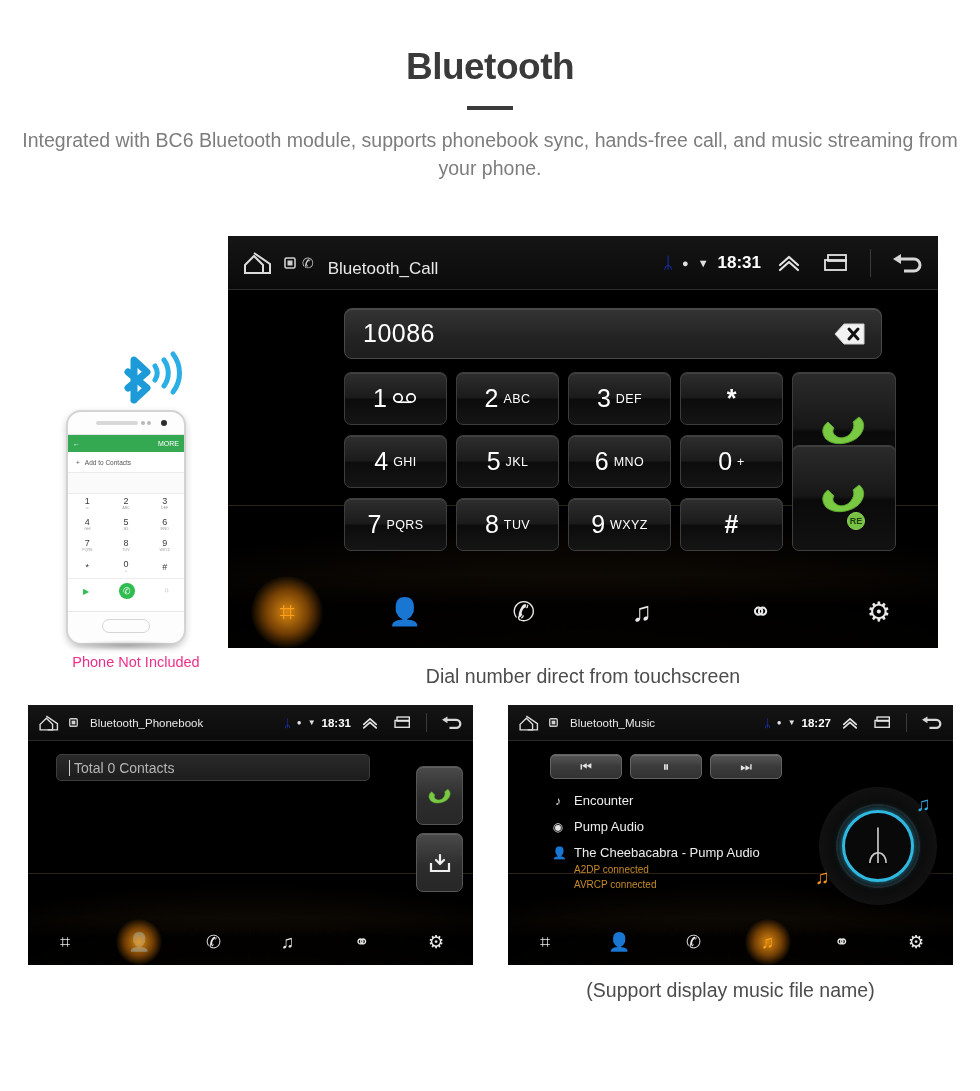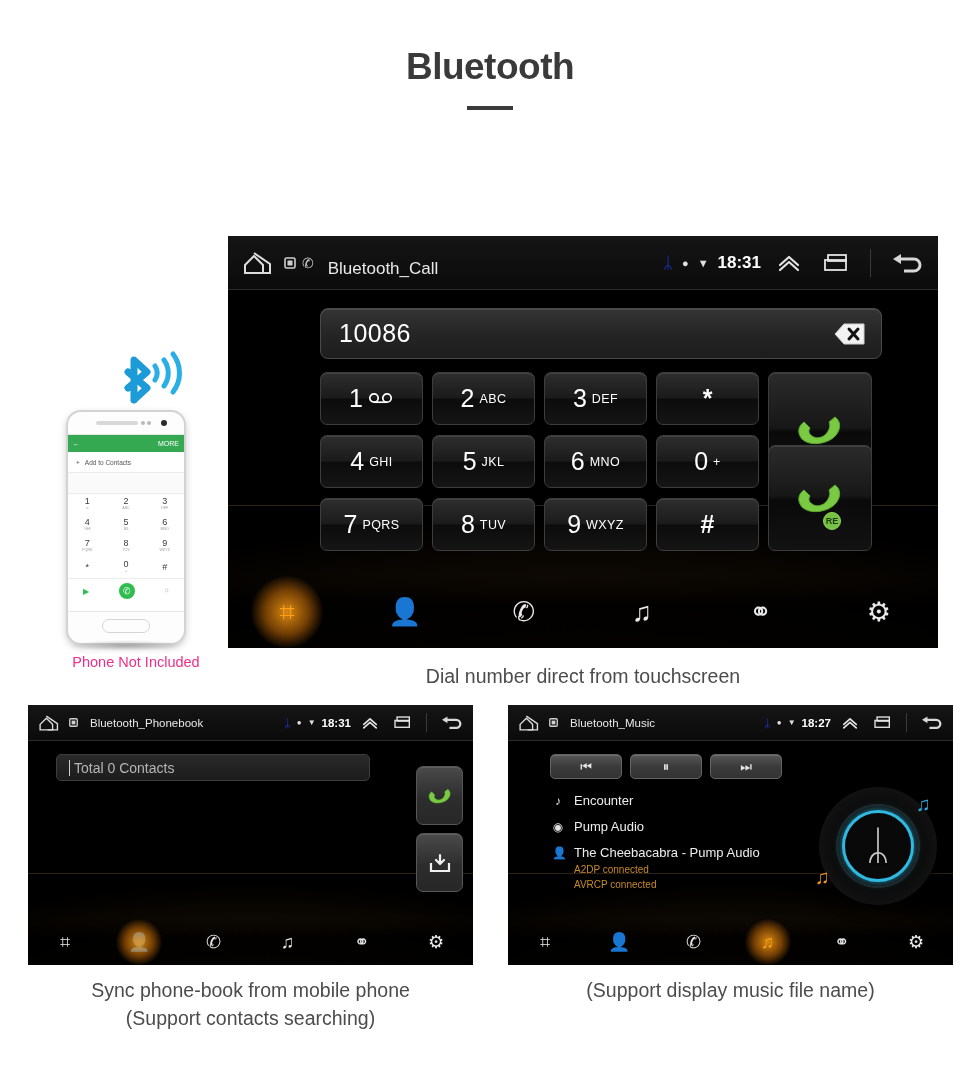--- a/index.html
+++ b/index.html
@@ -106,21 +106,21 @@
   }
   #main-screen .statusbar { height: 54px; padding: 0 14px; }
   #main-screen .sb-left .home { width: 36px; height: 26px; }
   #main-screen .sb-title { font-size: 17px; margin-left: 8px; margin-top: 12px; }
   #main-screen .sb-right { gap: 9px; }
   #main-screen .clock { font-size: 17px; }
   #main-screen .sb-sep { width: 1px; height: 28px; margin: 0 10px; }
   #main-screen .stage { height: 358px; }
   #main-screen .horizon { top: 215px; }
 
-  .dialwrap { position: absolute; left: 0; top: 0; right: 0; padding: 18px 56px 0 92px; }
+  .dialwrap { position: absolute; left: 0; top: 0; right: 0; padding: 18px 56px 0 116px; }
   .numfield {
     position: relative;
     height: 51px; border-radius: 8px;
     background: linear-gradient(#343434, #242424 55%, #1d1d1d);
     border: 1px solid #4a4a4a;
     display: flex; align-items: center;
     padding: 0 14px 0 18px;
     box-shadow: inset 0 1px 0 rgba(255,255,255,0.12);
   }
   .numfield .num { color: #fff; font-size: 25px; letter-spacing: 0.5px; }
@@ -326,20 +326,21 @@
     position: absolute; left: -4px; bottom: 16px; color: #f0921f; font-size: 20px; z-index: 3;
   }
 </style>
 </head>
 <body>
 
 <div class="page">
 
   <div class="title">Bluetooth</div>
   <div class="title-rule"></div>
+  <div class="subtitle">Integrated with BC6 Bluetooth module, supports phonebook sync, hands-free call, and music streaming from your phone.</div>
 
   <div class="phone-illo">
     <svg class="bt-wifi" viewBox="0 0 76 62">
       <path d="M20 56 L20 16 L33 28 L14 44 M14 28 L33 44 L20 56" fill="none" stroke="#1d9bd8" stroke-width="7" stroke-linejoin="round" stroke-linecap="round"></path>
       <path d="M41 36 A13 13 0 0 0 41 22" fill="none" stroke="#29aee6" stroke-width="5" stroke-linecap="round"></path>
       <path d="M50 42 A22 22 0 0 0 50 16" fill="none" stroke="#29aee6" stroke-width="5" stroke-linecap="round"></path>
       <path d="M59 48 A31 31 0 0 0 59 10" fill="none" stroke="#29aee6" stroke-width="5" stroke-linecap="round"></path>
     </svg>
     <div class="phone-body">
       <div class="ph-top">
@@ -634,24 +635,20 @@
           <div class="navitem">
             <span class="glyph">⚭</span>
           </div>
           <div class="navitem">
             <span class="glyph">⚙</span>
           </div>
         </div>
     </div>
   </div>
 
-  <div class="caption" id="caption-phonebook">
-      <div>Sync phone-book from mobile phone</div>
-      <div>(Support contacts searching)</div>
-    </div>
 
   <div class="screen small-screen" id="music-screen">
     <div class="statusbar">
       <div class="sb-left">
         <svg class="home" viewBox="0 0 36 26">
           <path d="M3 15 L12 6 L21 15 L21 23 L3 23 Z" fill="none" stroke="#dcdcdc" stroke-width="2"></path>
           <path d="M12 3 L28 14 L28 23 L14 23" fill="none" stroke="#dcdcdc" stroke-width="2"></path>
         </svg>
         <svg width="9" height="9" viewBox="0 0 12 12">
           <rect x="1" y="1" width="10" height="10" rx="1.5" fill="none" stroke="#cfcfcf" stroke-width="1.8"></rect>

